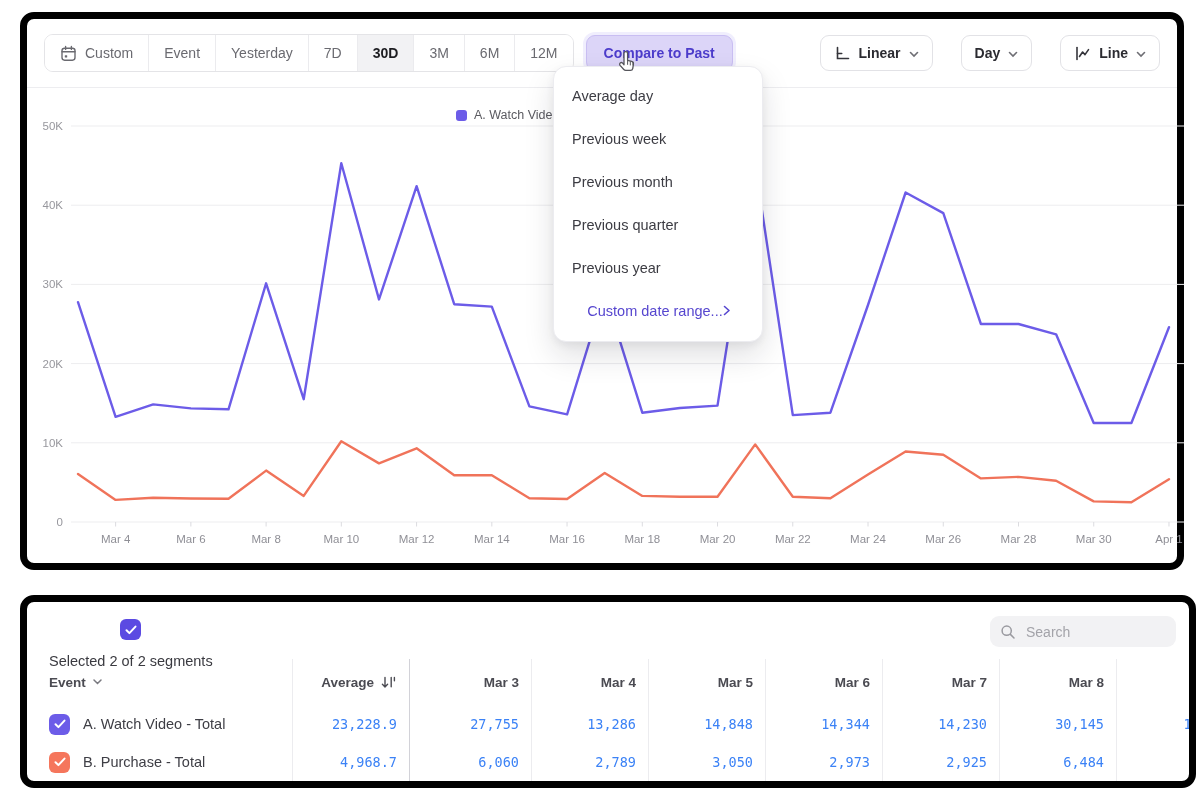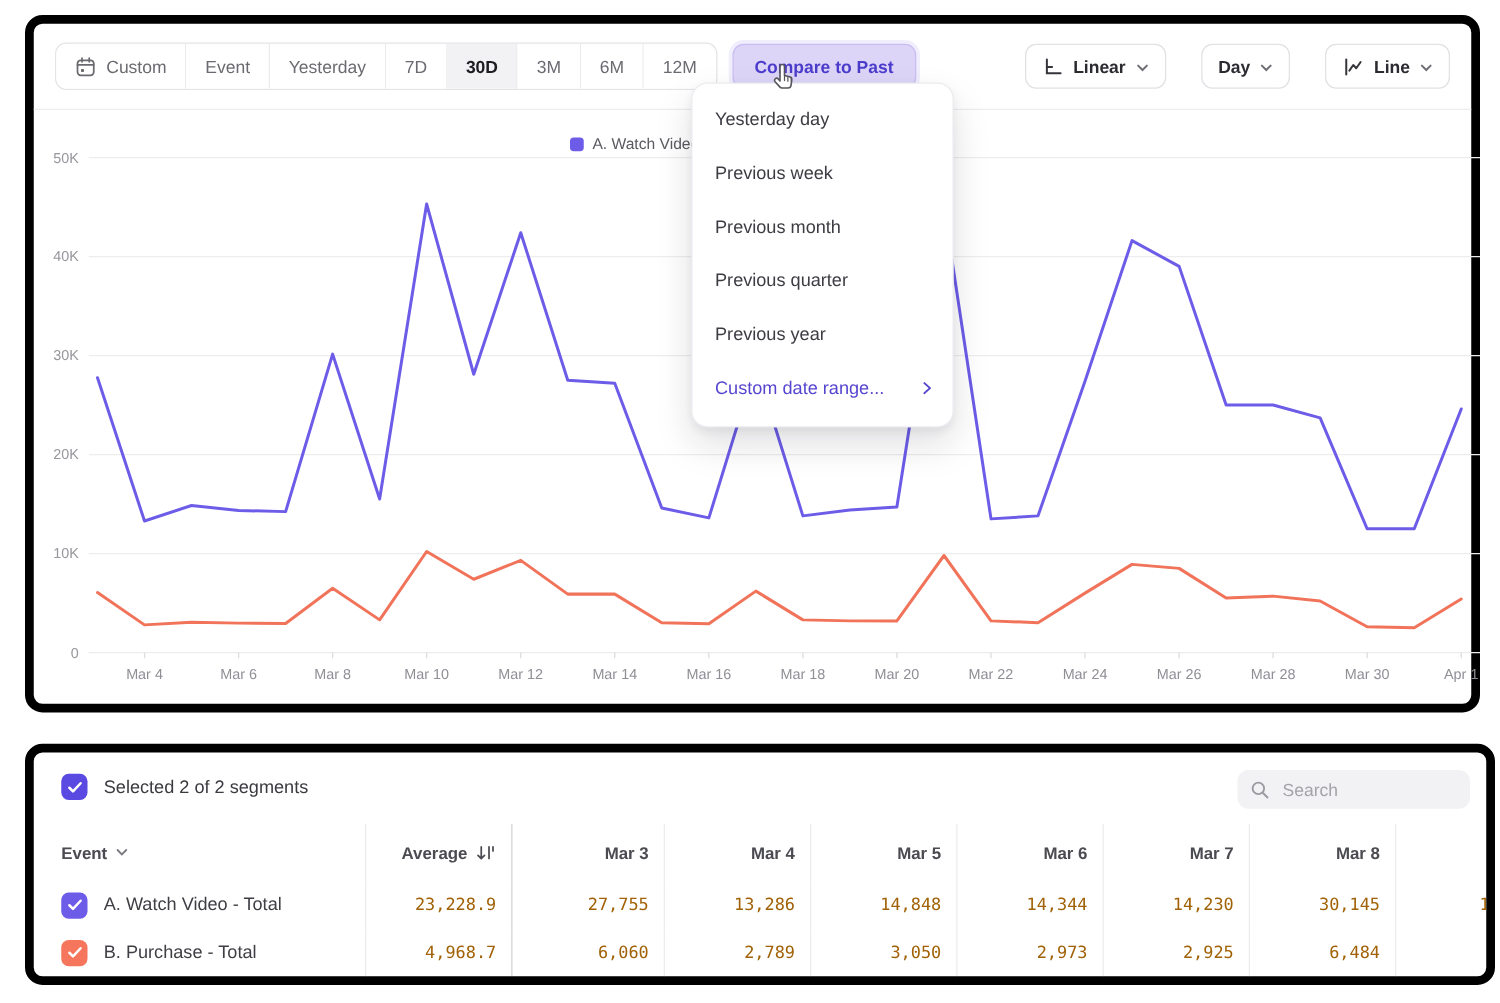--- a/index.html
+++ b/index.html
@@ -29,40 +29,40 @@
   .legend{position:absolute;top:14px;left:0;right:0;display:flex;justify-content:center;gap:28px;
     font-size:12.5px;color:#5a5a60;pointer-events:none;}
   .legend-item{display:flex;align-items:center;gap:7px;}
   .legend-swatch{width:11px;height:11px;border-radius:3px;display:inline-block;}
   svg.chart{display:block;margin-top:6px;}
 
   
   .menu{position:absolute;left:553px;top:66px;width:208px;background:#fff;border:1px solid #ececf0;border-radius:13px;
     box-shadow:0 14px 30px rgba(25,25,35,.13),0 3px 8px rgba(25,25,35,.06);padding:7px 0 9px;z-index:20;}
   .menu-item{height:43px;display:flex;align-items:center;padding:0 16px 0 18px;font-size:14.5px;color:#3c3c43;cursor:pointer;}
-  .menu-item.custom{color:#5646cf;justify-content:space-between;}
+  .menu-item.custom{color:#5646cf;justify-content:center;}
   .cursor{position:absolute;left:615px;top:50px;z-index:30;pointer-events:none;}
 
   
-  .seg-bar{position:absolute;left:22px;top:17px;display:flex;align-items:center;gap:13px;font-size:14.5px;color:#3a3a40;}
+  .seg-bar{position:absolute;left:22px;top:17px;display:flex;align-items:center;gap:13px;font-size:14.5px;color:#3a3a40;flex-direction:column;}
   .checkbox{width:21px;height:21px;border-radius:6px;display:inline-flex;align-items:center;justify-content:center;flex:0 0 auto;}
   .search{position:absolute;left:963px;top:14px;width:186px;height:31px;background:#f2f2f4;border-radius:9px;
     display:flex;align-items:center;padding:0 10px;gap:8px;box-sizing:border-box;}
   .search input{border:none;background:transparent;outline:none;font-size:14px;color:#3a3a40;width:130px;font-family:inherit;}
   .search input::placeholder{color:#a3a3a9;}
 
   .grid{position:absolute;left:22px;top:57px;display:grid;
     grid-template-columns:243px 117px 122px 117px 117px 117px 117px 117px 94px;}
   .th{height:46px;display:flex;align-items:center;font-size:13.5px;font-weight:700;color:#4b4b52;gap:7px;}
   .td{height:38px;display:flex;align-items:center;}
   .num{justify-content:flex-end;padding-right:12px;box-sizing:border-box;}
   .num.last{padding-right:2px;}
   .sep{border-left:1px solid #ececef;text-align:right;}
   .sep.strong{border-left:1px solid #d2d2d8;}
-  .mono{font-family:"DejaVu Sans Mono",monospace;font-size:13.5px;color:#a16207;}
+  .mono{font-family:"DejaVu Sans Mono",monospace;font-size:13.5px;color:#3b82f6;}
   .event{gap:13px;font-size:14.5px;color:#3e3e45;}
 </style>
 </head>
 <body>
 
 <div class="page">
 
   <section class="card top-card">
     <div class="toolbar">
       <div class="seg" id="presets">
@@ -285,21 +285,21 @@
         <div class="td num mono sep">2,789</div>
         <div class="td num mono sep">3,050</div>
         <div class="td num mono sep">2,973</div>
         <div class="td num mono sep">2,925</div>
         <div class="td num mono sep">6,484</div>
         <div class="td num mono sep last">3,</div>
       </div>
   </section>
 
   <div class="menu" id="menu">
-      <div class="menu-item">Yesterday day</div>
+      <div class="menu-item">Average day</div>
       <div class="menu-item">Previous week</div>
       <div class="menu-item">Previous month</div>
       <div class="menu-item">Previous quarter</div>
       <div class="menu-item">Previous year</div>
       <div class="menu-item custom">
         <span>Custom date range...</span>
         <span style="display: flex;">
           <svg width="8" height="11" viewBox="0 0 8 11" fill="none" stroke="#5646cf" stroke-width="1.6" stroke-linecap="round" stroke-linejoin="round">
             <path d="M1.5 1.5 6 5.5l-4.5 4"></path>
           </svg>

